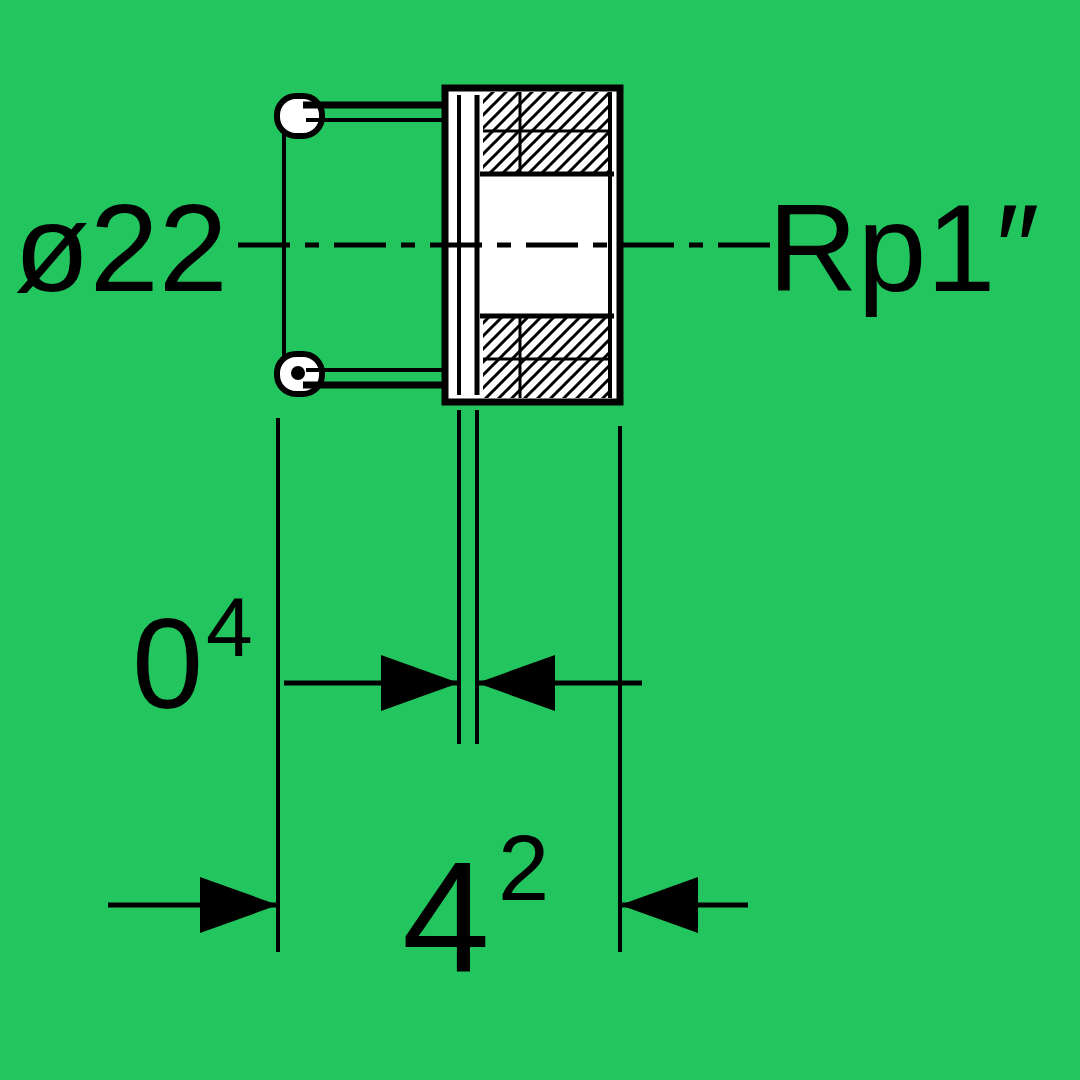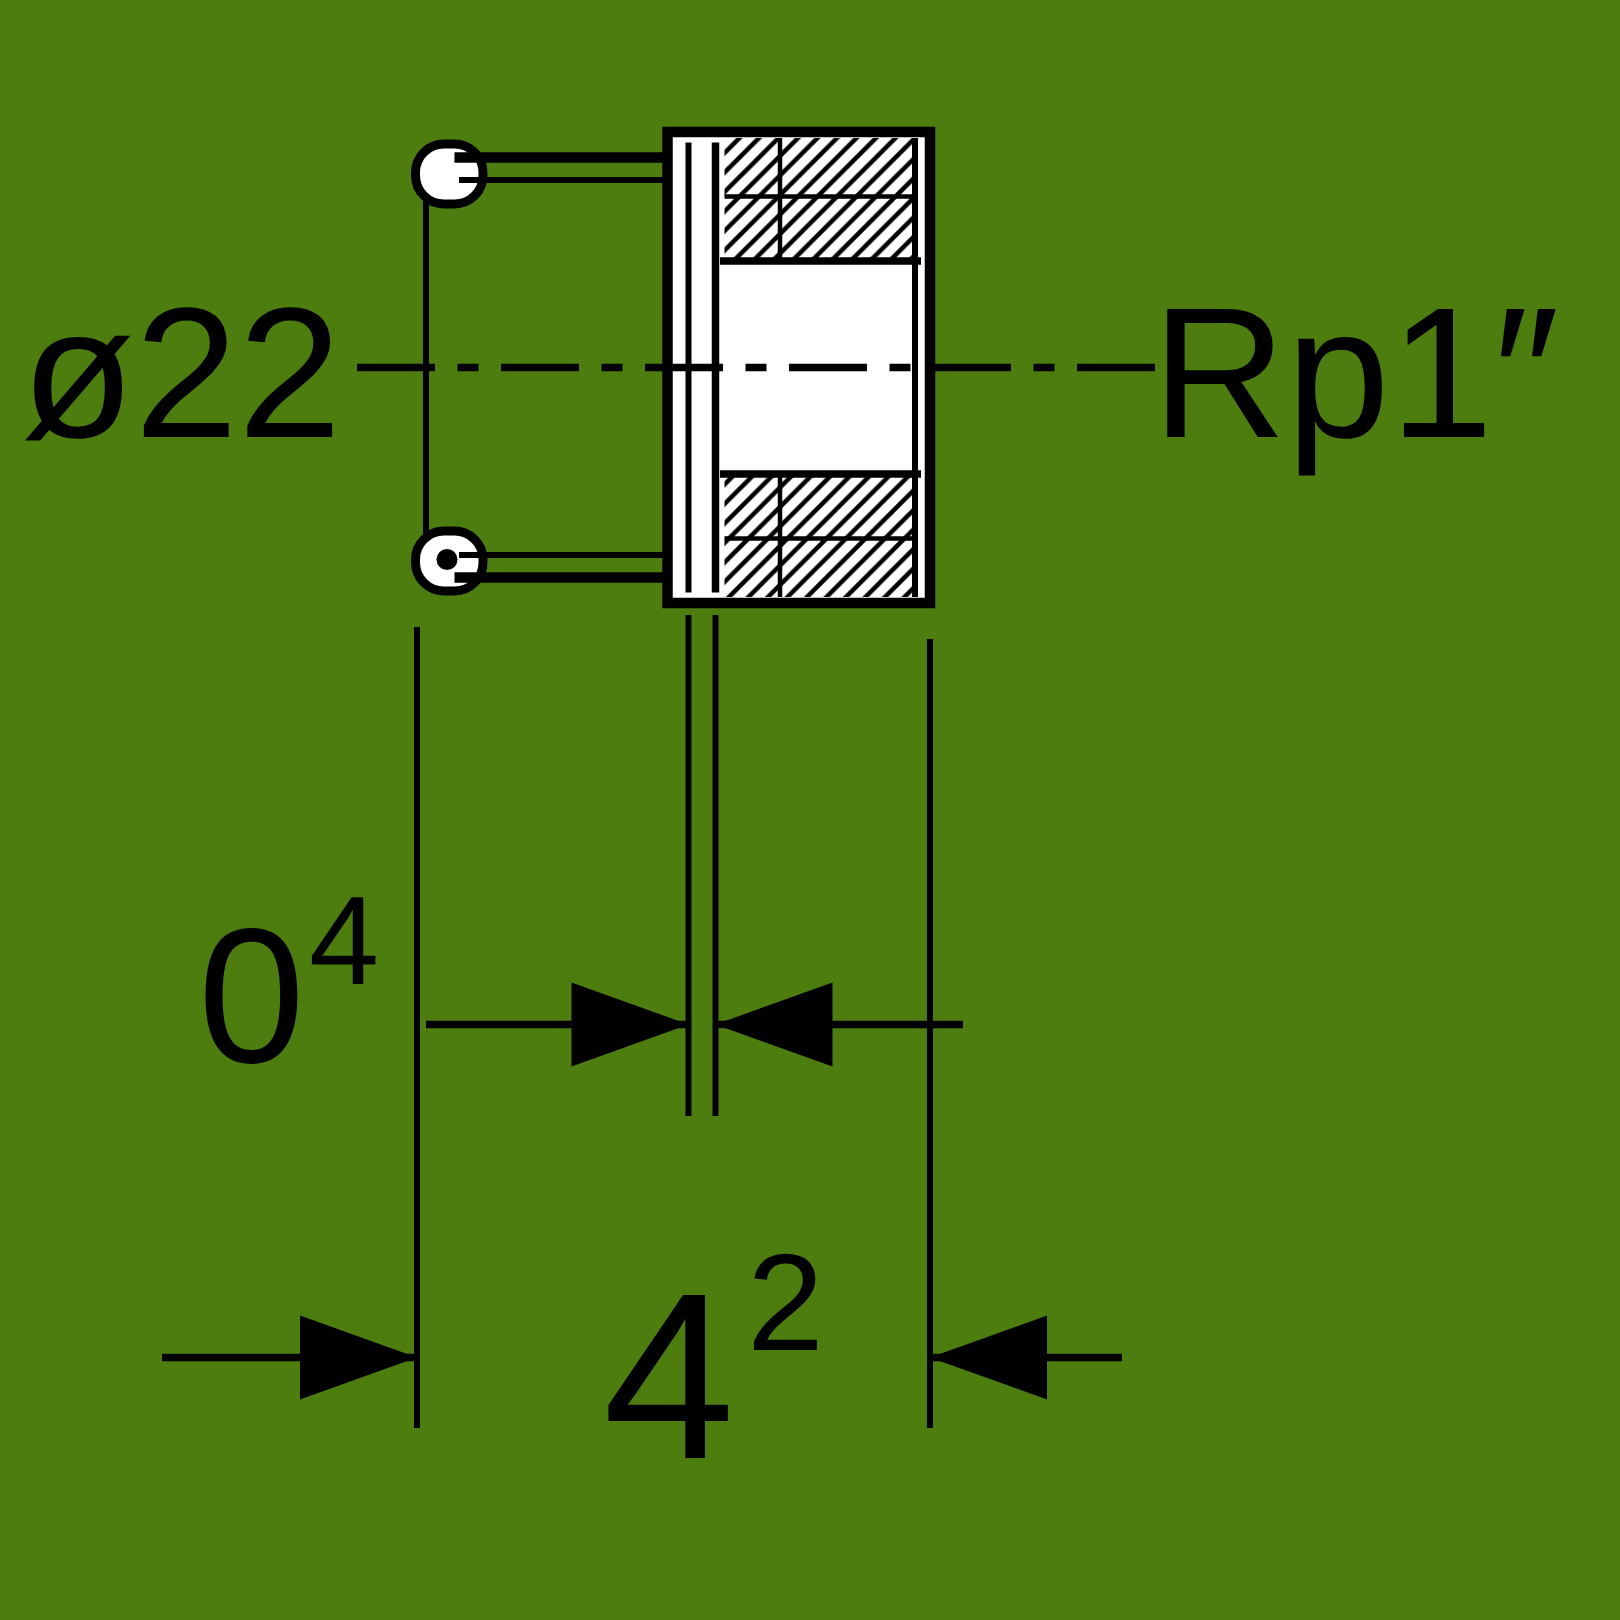--- a/index.html
+++ b/index.html
@@ -4,21 +4,21 @@
 <style>
   html, body {
     margin: 0;
     padding: 0;
     background: #ffffff;
   }
   .canvas {
     position: relative;
     width: 1080px;
     height: 1080px;
-    background: #4d7c0f;
+    background: #22c55e;
     overflow: hidden;
     font-family: "Liberation Sans", sans-serif;
   }
   svg { display: block; }
   text {
     font-family: "Liberation Sans", sans-serif;
     fill: #000000;
   }
 </style>
 </head>

